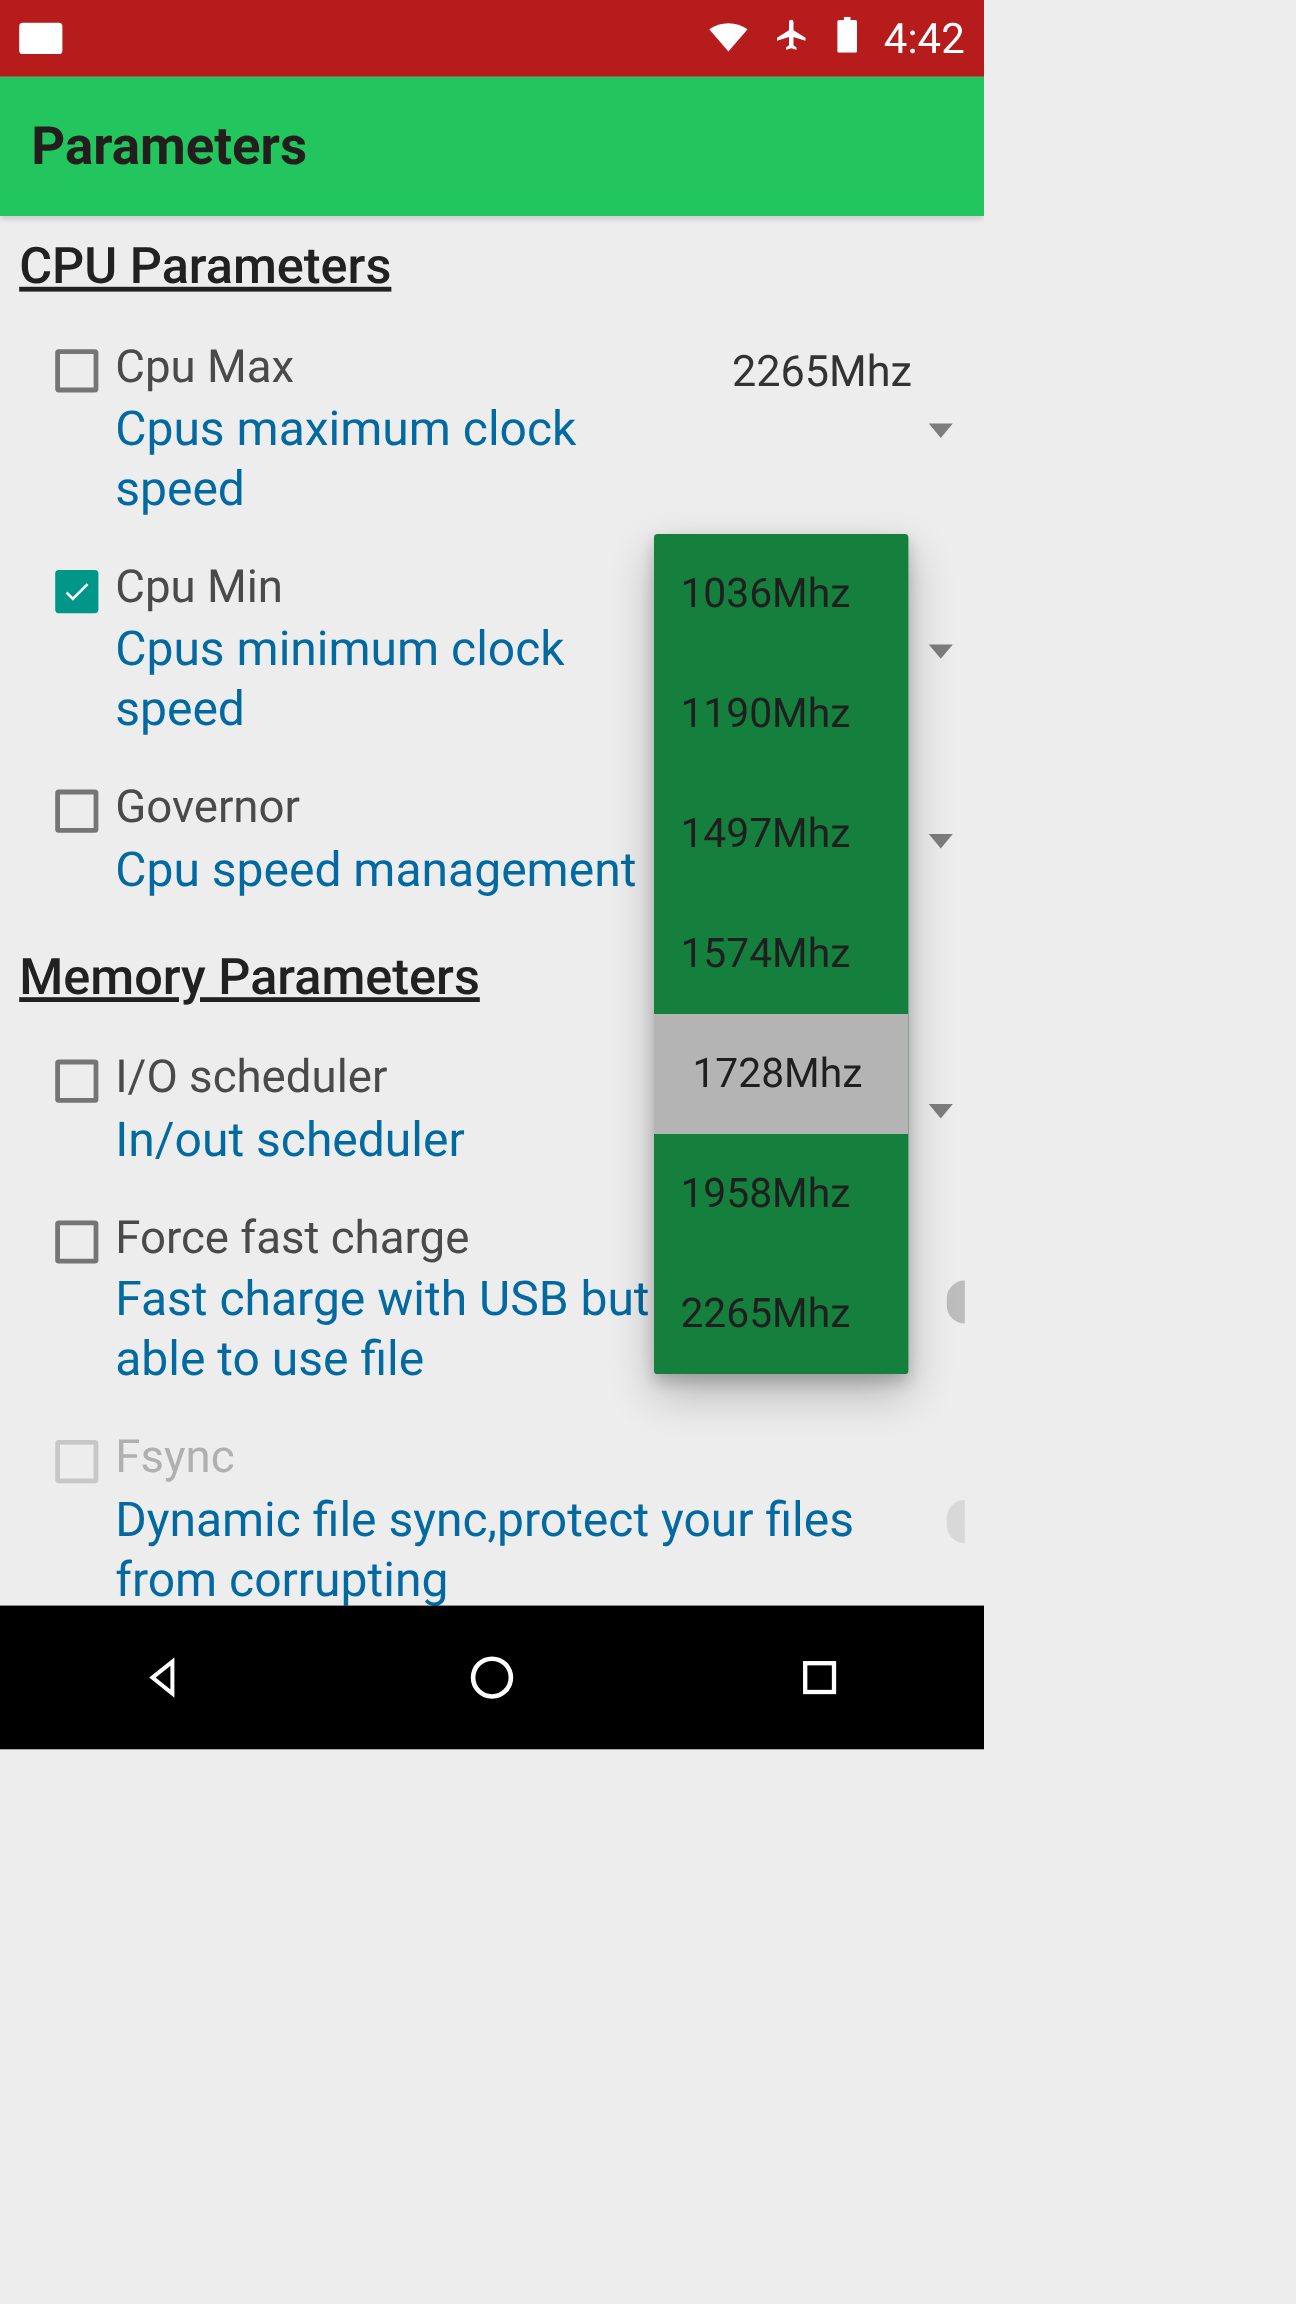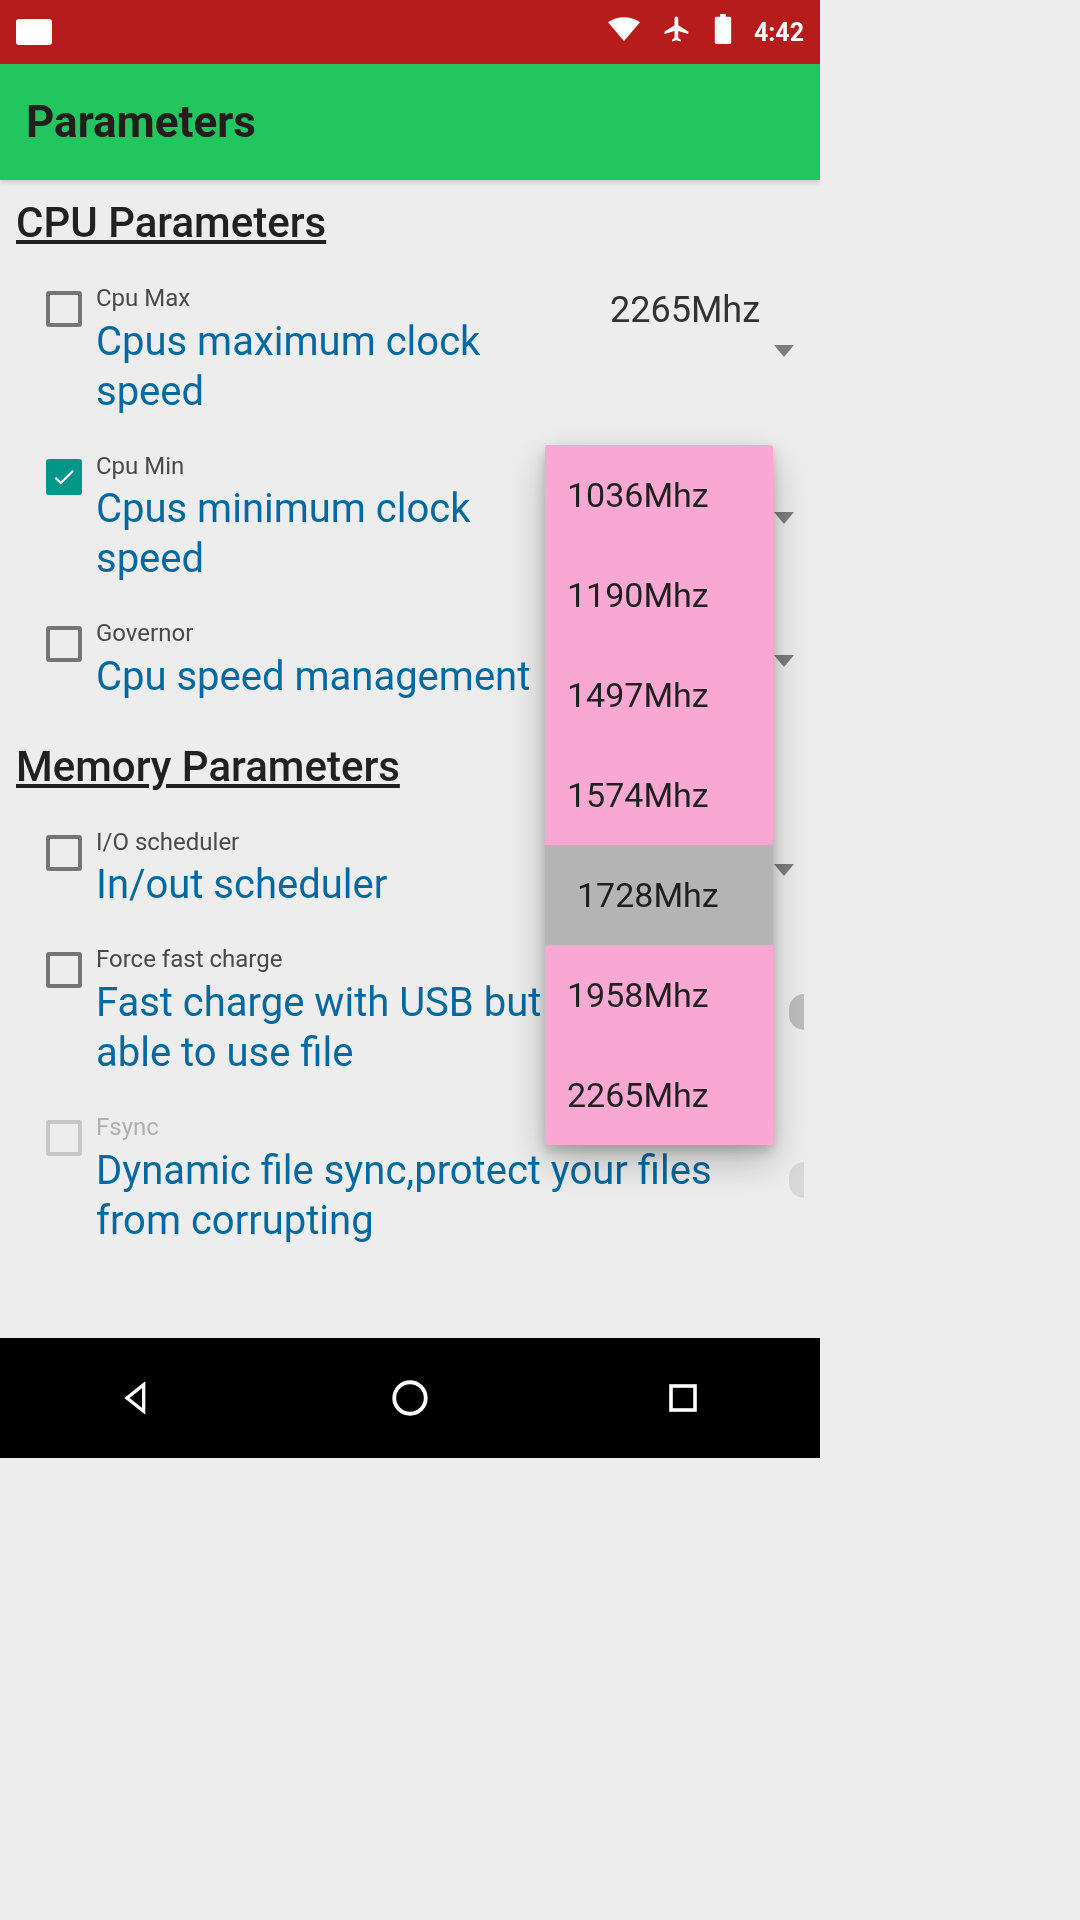--- a/index.html
+++ b/index.html
@@ -4,21 +4,21 @@
 <style>
   * { box-sizing: border-box; margin: 0; padding: 0; }
   html, body { width: 820px; height: 1458px; overflow: hidden; font-family: Roboto, "Helvetica Neue", Arial, sans-serif; }
   body { background: #ededed; position: relative; }
 
   .statusbar {
     height: 64px; background: #b71c1c; display: flex; align-items: center;
     justify-content: space-between; padding: 0 16px; color: #fff;
   }
   .statusbar-left { display: flex; align-items: center; }
-  .statusbar-right { display: flex; align-items: center; gap: 22px; font-size: 25px; font-weight: 700; }
+  .statusbar-right { display: flex; align-items: center; gap: 22px; font-size: 35px; font-weight: 400; }
   .notif-box { width: 36px; height: 26px; background: #fff; border-radius: 3px; }
 
   .appbar {
     height: 116px; background: #22c55e; display: flex; align-items: center;
     padding: 0 26px; box-shadow: 0 3px 4px rgba(0,0,0,.12);
   }
   .appbar h1 { font-size: 44px; font-weight: 700; color: #231d1d; }
 
   .content { padding: 0 16px; }
   .section-title {
@@ -27,35 +27,35 @@
   }
   .row { display: flex; align-items: flex-start; padding: 14px 0 22px 0; position: relative; }
   .checkbox {
     width: 36px; height: 36px; border: 4px solid #757575; border-radius: 3px;
     margin: 6px 14px 0 30px; flex-shrink: 0; display:flex; align-items:center; justify-content:center;
   }
   .checkbox.checked { background:#009688; border-color:#009688; }
   .checkbox.checked svg { width: 26px; height: 26px; }
   .checkbox.disabled { border-color:#c7c7c7; }
   .row-text { flex: 1 1 auto; padding-right: 12px; }
-  .row-title { font-size: 24px; color: #4a4a4a; line-height: 1.15; }
+  .row-title { font-size: 38px; color: #4a4a4a; line-height: 1.15; }
   .row-sub   { font-size: 40px; color: #0369a1; margin-top: 4px; line-height: 1.25; }
   .row.disabled .row-title { color: #b0b0b0; }
   .row-value { font-size: 36px; color: #333; margin-top: 4px; padding-right: 4px; }
   .caret {
     width: 0; height: 0; border-left: 10px solid transparent; border-right: 10px solid transparent;
     border-top: 12px solid #7d7d7d; align-self: center; margin: 0 10px 0 10px;
   }
   .switch-knob {
     width: 20px; height: 36px; border-radius: 18px 0 0 18px; background:#bdbdbd;
     align-self:center; margin-left:auto;
   }
 
   .dropdown {
-    position: absolute; left: 545px; top: 445px; width: 228px; background:#f9a8d4;
+    position: absolute; left: 545px; top: 445px; width: 212px; background:#15803d;
     border-radius: 3px; box-shadow: 0 16px 38px rgba(0,0,0,.24), 0 6px 12px rgba(0,0,0,.18);
     overflow: hidden;
   }
   .dropdown-item {
     font-size: 34px; color:#1f1f1f; padding: 30px 22px;
   }
   .dropdown-item.selected { background:#b4b4b4;padding-left:32px; }
 
   .navbar {
     position:absolute; bottom:0; left:0; right:0; height:120px;

